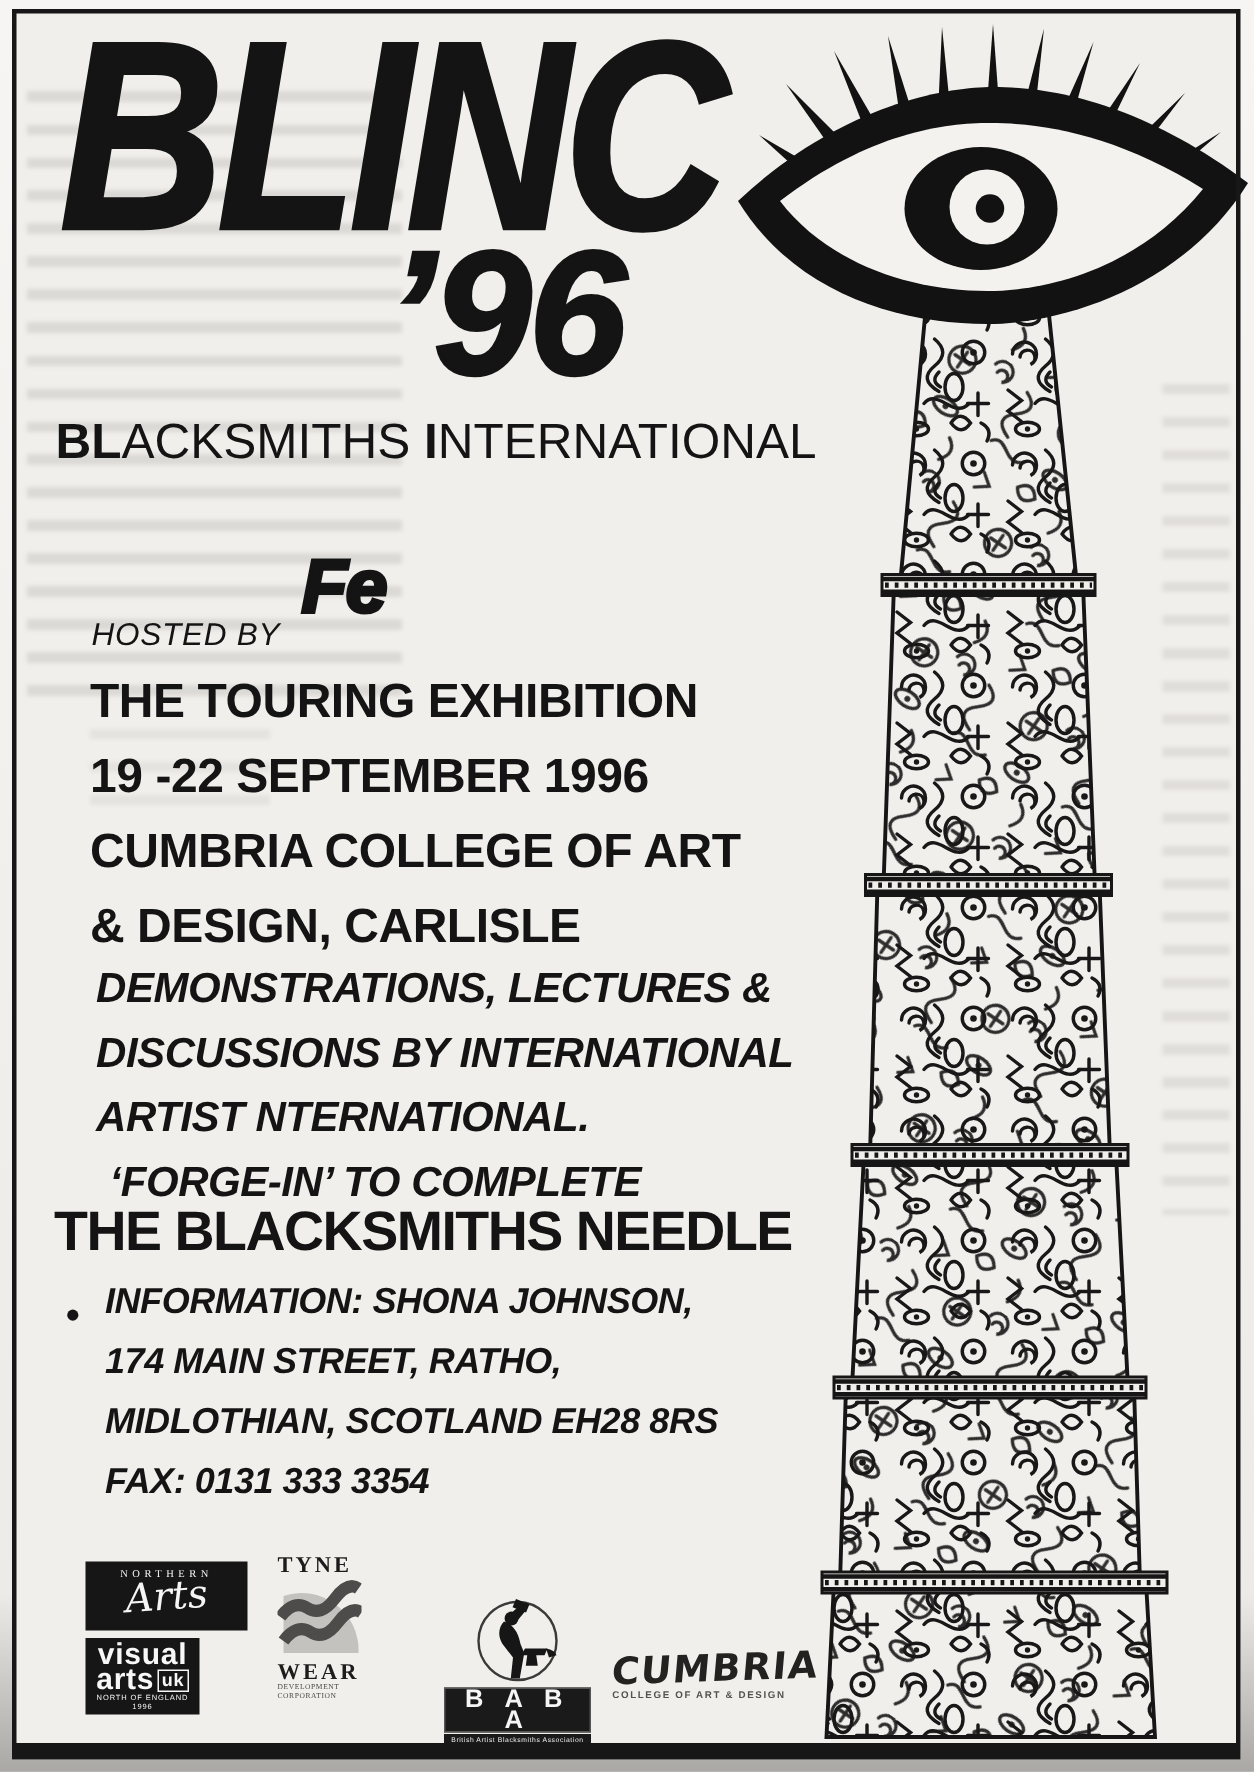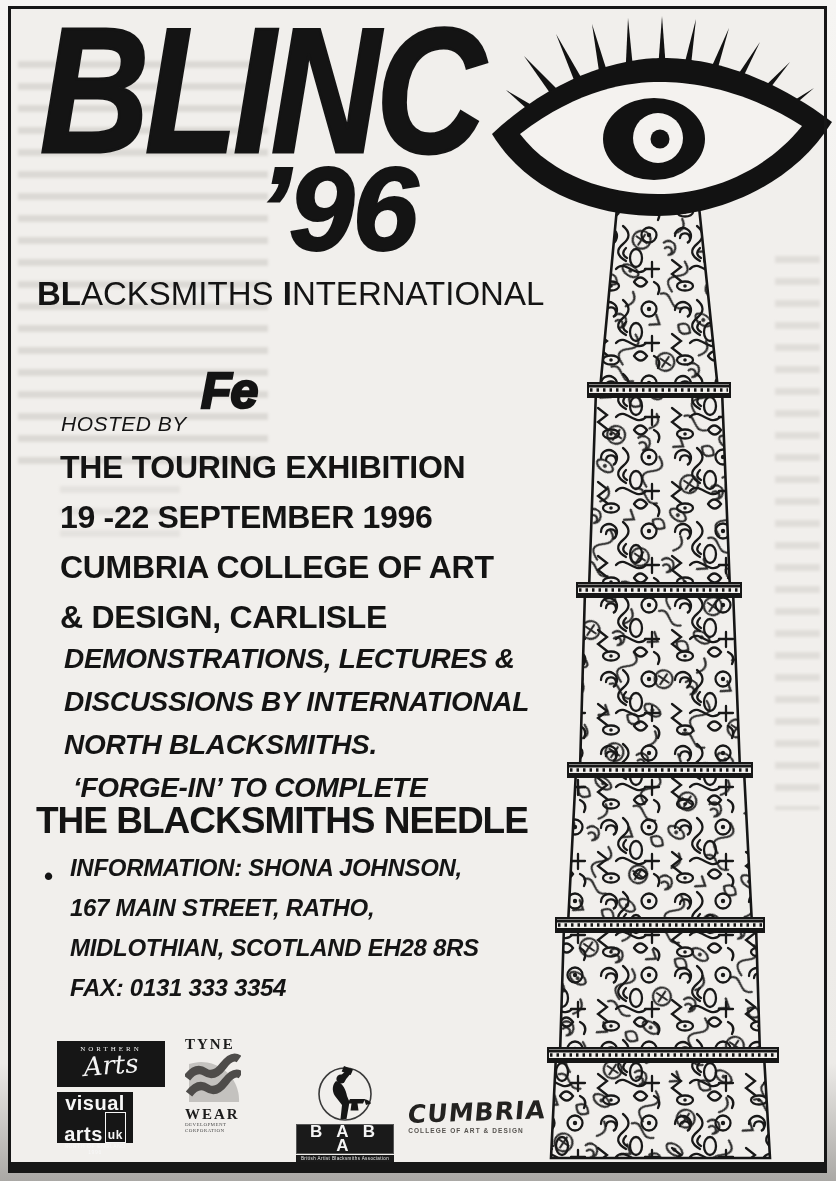--- a/index.html
+++ b/index.html
@@ -40,21 +40,21 @@
   .na-box{left:57px;top:1041px;width:108px;height:46px;background:#161616;color:#f5f5f5;
         text-align:center;overflow:hidden;}
   .na-top{font-size:7px;letter-spacing:3px;font-family:"Liberation Serif",serif;margin-top:4px;}
   .na-script{font-size:26px;line-height:24px;font-family:"DejaVu Serif",serif;font-style:italic;
         transform:rotate(-4deg);}
   .va-box{left:57px;top:1092px;width:76px;height:48px;background:#161616;color:#f7f7f7;
         padding-top:3px;text-align:center;line-height:17px;font-weight:700;}
   .va-l1{font-size:20px;letter-spacing:.5px;}
   .va-l2{font-size:20px;letter-spacing:.5px;}
   .va-uk{display:inline-block;border:1.5px solid #f7f7f7;font-size:12px;line-height:12px;
-        padding:16px 2px 1px 2px;margin-left:2px;vertical-align:2px;}
+        padding:0 2px 1px 2px;margin-left:2px;vertical-align:2px;}
   .va-sub{font-size:5px;letter-spacing:.6px;font-weight:400;line-height:6px;}
   .tw-box{left:185px;top:1036px;width:64px;height:106px;text-align:left;color:#1c1c1c;}
   .tw-word{font-family:"Liberation Serif",serif;font-weight:700;font-size:15px;letter-spacing:2px;line-height:16px;}
   .tw-sub{font-size:5px;line-height:6px;letter-spacing:.4px;color:#4b4b4b;font-family:"Liberation Serif",serif;}
   .baba-box{left:296px;top:1066px;width:98px;height:76px;text-align:center;}
   .baba-bar{margin-top:-2px;background:#1a1a1a;color:#f5f5f5;font-size:17px;font-weight:700;
         letter-spacing:5px;line-height:14px;border:1px solid #555;}
   .baba-sub{background:#1a1a1a;color:#eee;font-size:4.5px;line-height:7px;letter-spacing:.4px;margin-top:1px;}
   .cum-box{left:408px;top:1100px;width:116px;text-align:center;color:#232220;}
   .cum-name{font-family:"DejaVu Sans",sans-serif;font-weight:700;font-size:25px;line-height:26px;
@@ -187,30 +187,30 @@
   <div class="txt details">
     <div>THE TOURING EXHIBITION</div>
     <div>19 -22 SEPTEMBER 1996</div>
     <div>CUMBRIA COLLEGE OF ART</div>
     <div>&amp; DESIGN, CARLISLE</div>
   </div>
 
   <div class="txt itals">
     <div>DEMONSTRATIONS, LECTURES &amp;</div>
     <div>DISCUSSIONS BY INTERNATIONAL</div>
-    <div>NORTH BLACKSMITHS.</div>
+    <div>ARTIST NTERNATIONAL.</div>
     <div class="indent">‘FORGE-IN’ TO COMPLETE</div>
   </div>
 
   <div class="txt needle-title">THE BLACKSMITHS NEEDLE</div>
 
   <div class="txt bullet">•</div>
   <div class="txt info">
     <div>INFORMATION: SHONA JOHNSON,</div>
-    <div>167 MAIN STREET, RATHO,</div>
+    <div>174 MAIN STREET, RATHO,</div>
     <div>MIDLOTHIAN, SCOTLAND EH28 8RS</div>
     <div>FAX: 0131 333 3354</div>
   </div>
 
   <div class="logo na-box">
     <div class="na-top">NORTHERN</div>
     <div class="na-script">Arts</div>
   </div>
 
   <div class="logo va-box">

